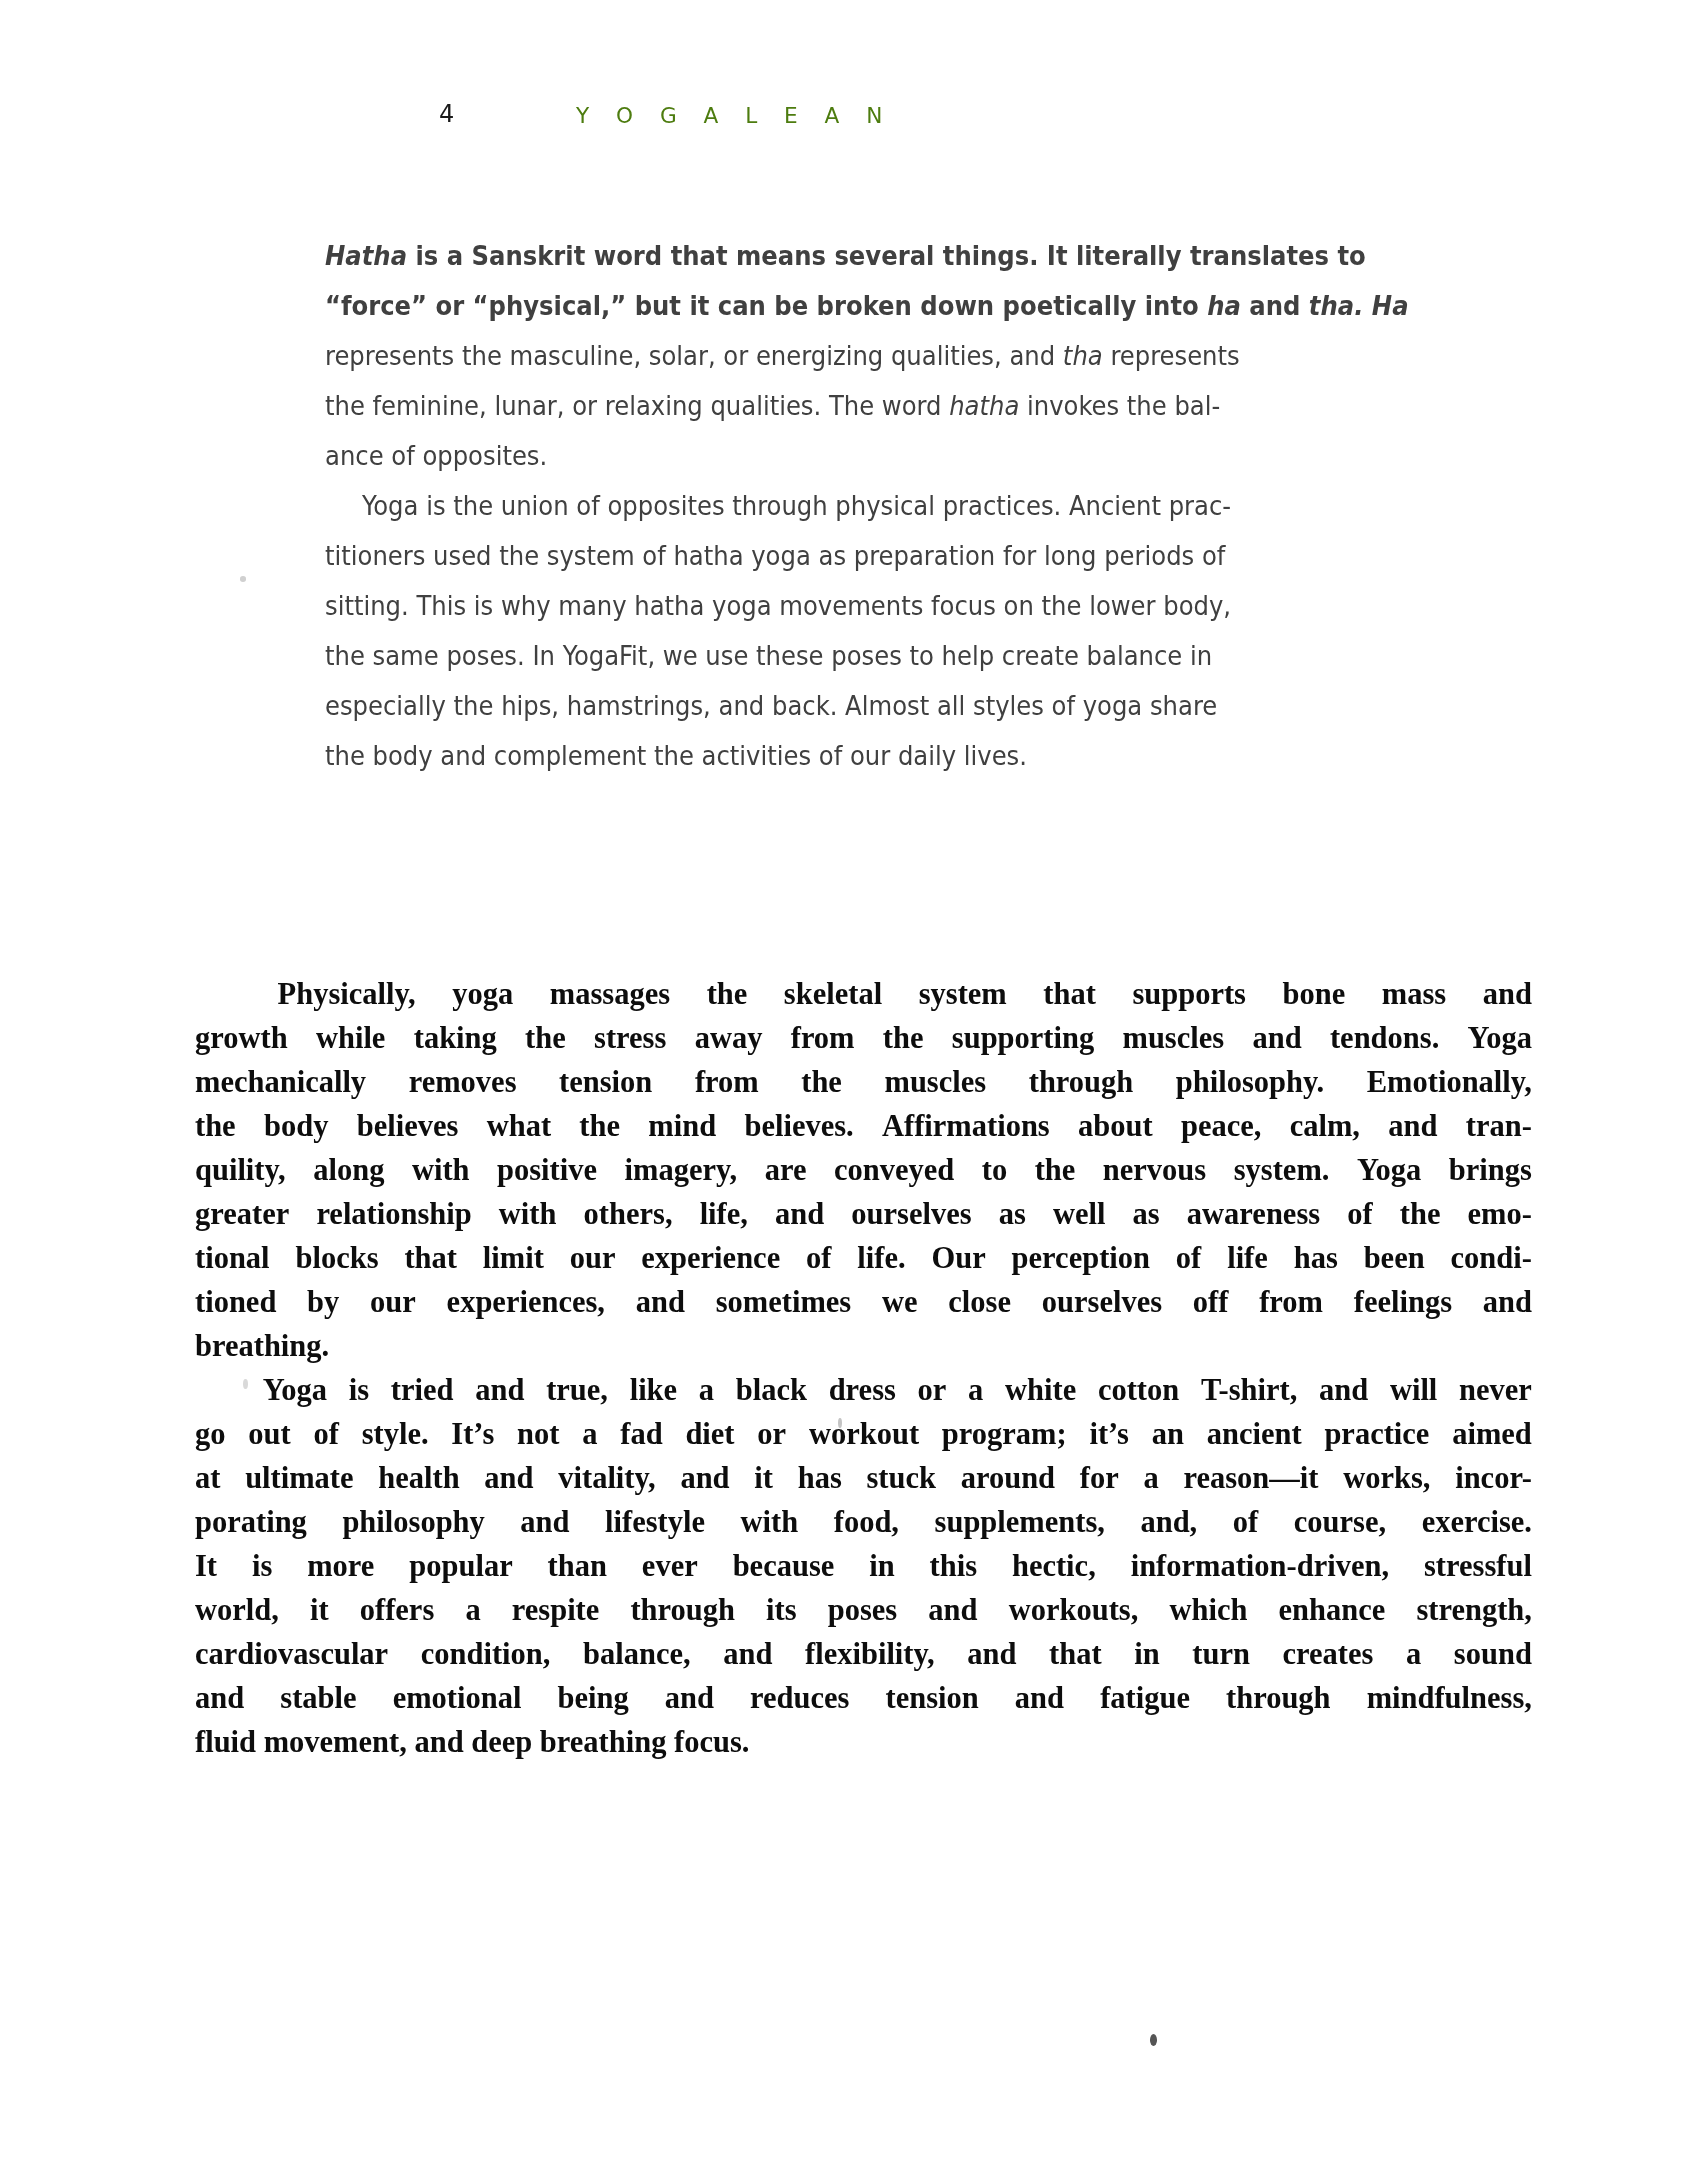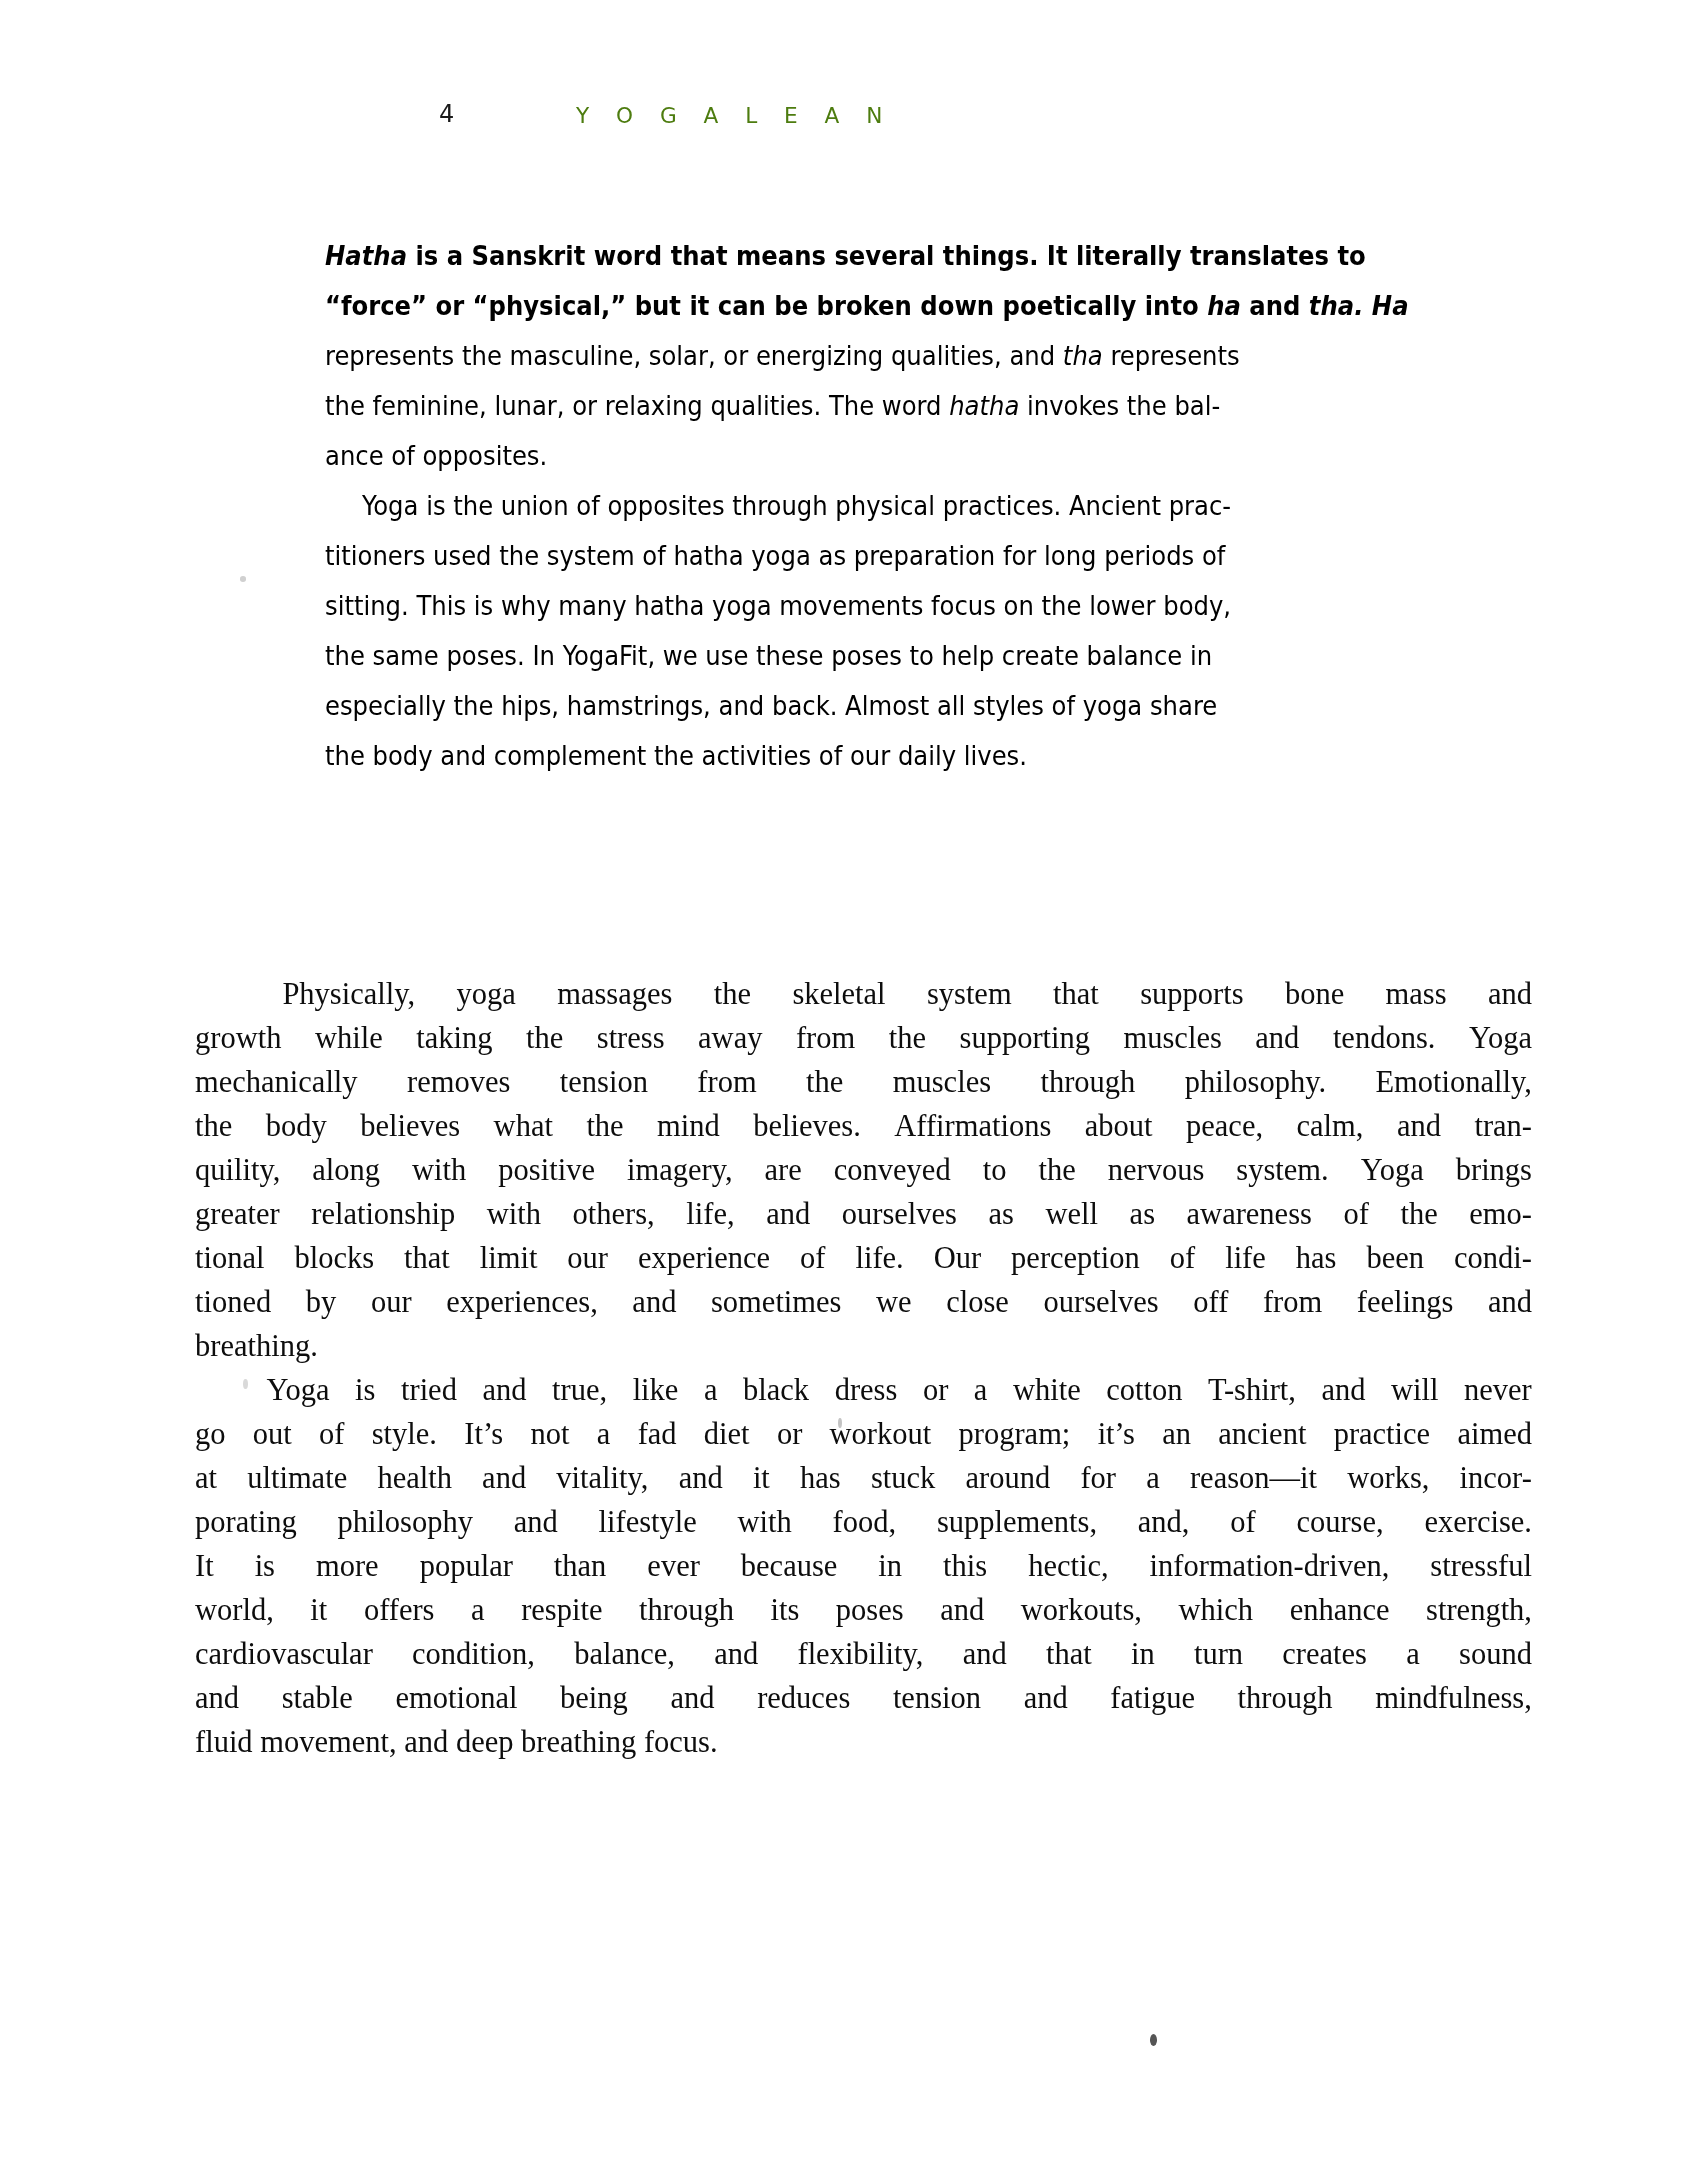--- a/index.html
+++ b/index.html
@@ -53,21 +53,21 @@
 
   
   .sans-block {
     position: absolute;
     left: 325px;
     top: 231px;
     width: 1158px;
     font-family: "DejaVu Sans Condensed", "DejaVu Sans", sans-serif;
     font-size: 27px;
     line-height: 50px;
-    color: #000000;
+    color: #404040;
     text-align: left;
     font-stretch: condensed;
   }
   .sans-block p {
     margin: 0;
     white-space: nowrap;
   }
   .sans-block .ln {
     display: block;
     white-space: nowrap;
@@ -93,20 +93,21 @@
     left: 195px;
     top: 972px;
     width: 1337px;
     font-family: "Liberation Serif", serif;
     font-size: 30.5px;
     line-height: 44px;
     color: #0d0d0d;
   }
   .serif-body p {
     margin: 0;
+    font-weight: bold;
   }
   .serif-body .ln {
     display: block;
     white-space: nowrap;
   }
   .serif-body .just {
     display: flex;
     justify-content: space-between;
     white-space: nowrap;
   }

